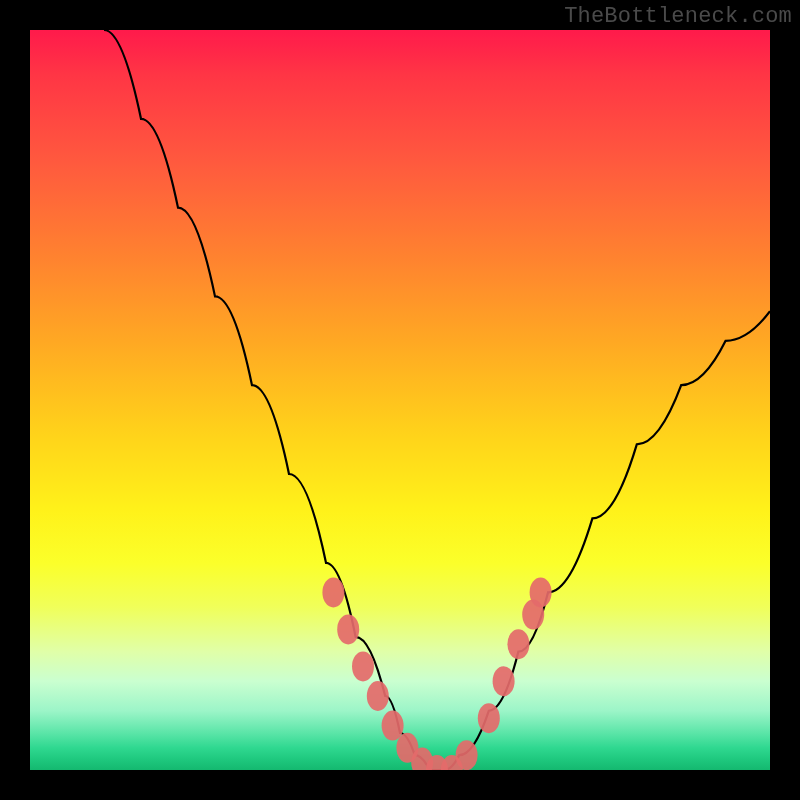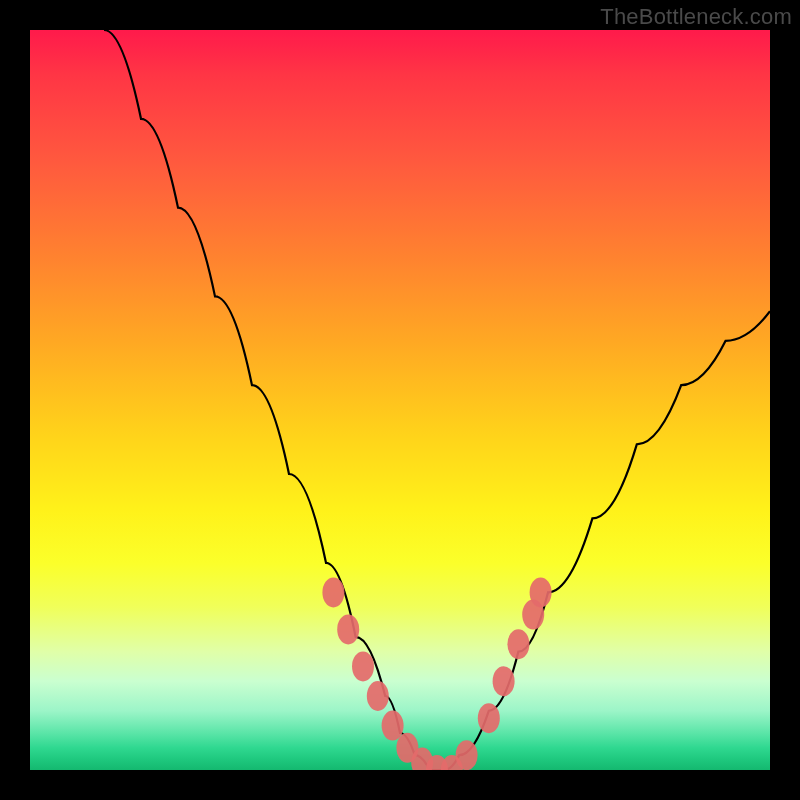--- a/index.html
+++ b/index.html
@@ -47,20 +47,21 @@
     inset: 0;
   }
   .watermark {
     position: absolute;
     top: 4px;
     right: 8px;
     color: #4a4a4a;
     font-size: 22px;
     letter-spacing: 0.2px;
     font-weight: 400;
+    font-family: Liberation Mono, monospace;
   }
 </style>
 </head>
 <body>
 
 <div class="watermark">TheBottleneck.com</div>
 
 <div class="frame">
   <div class="gradient"></div>
   <svg class="overlay" viewBox="0 0 740 740" preserveAspectRatio="none">

